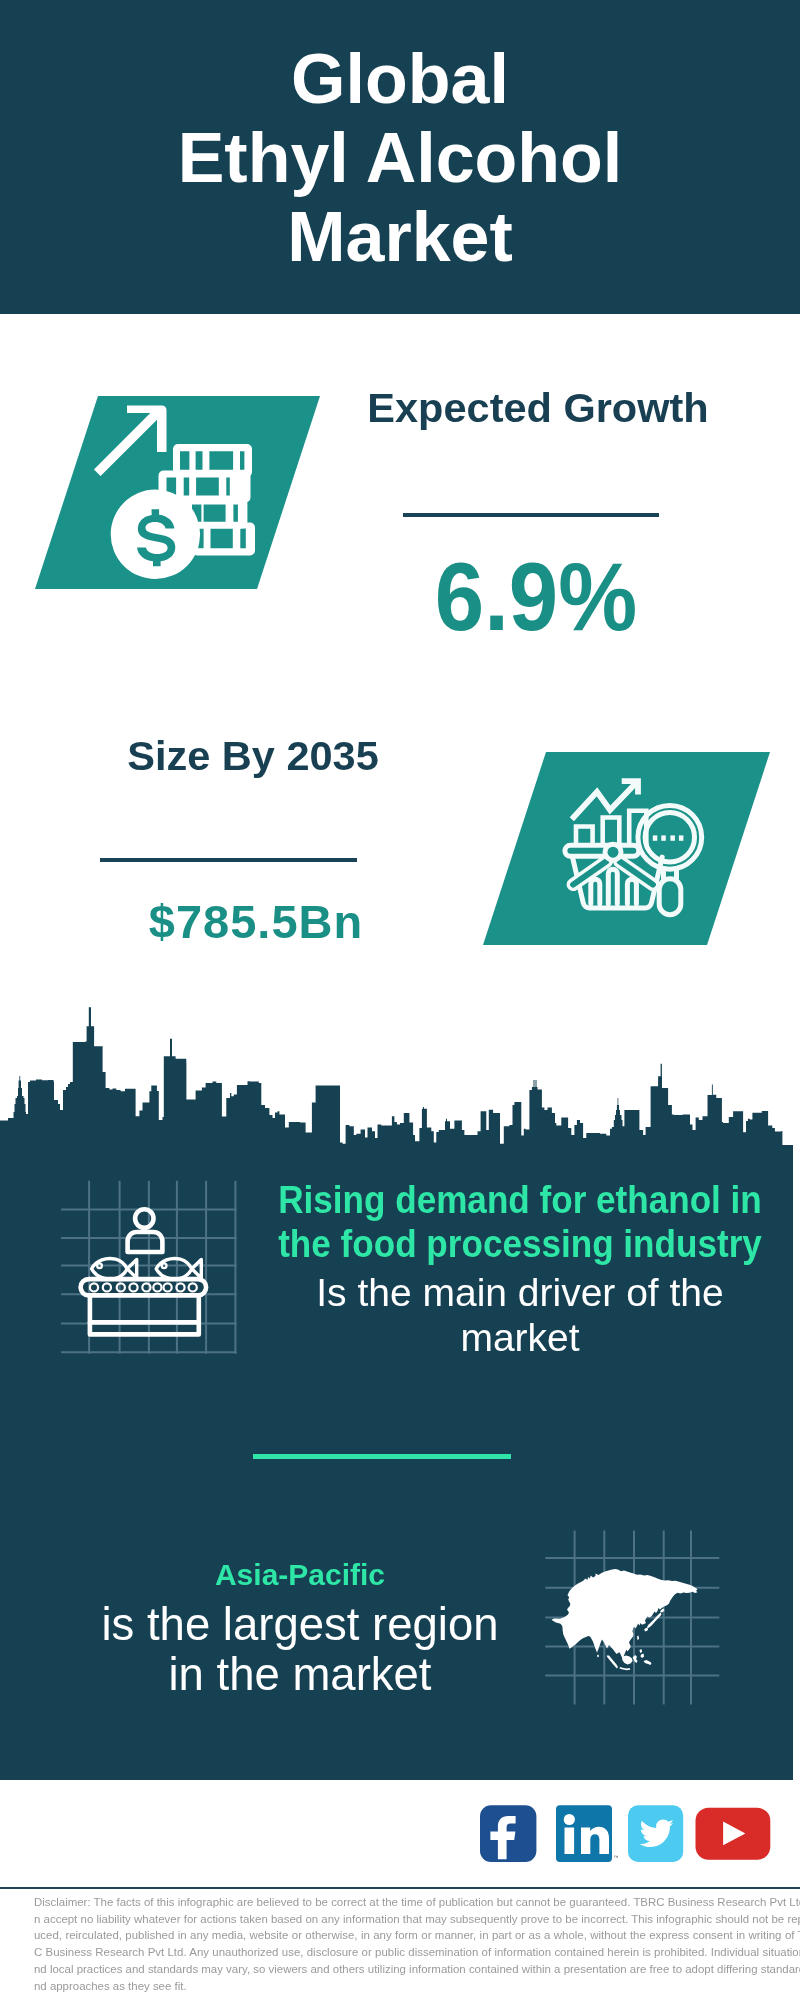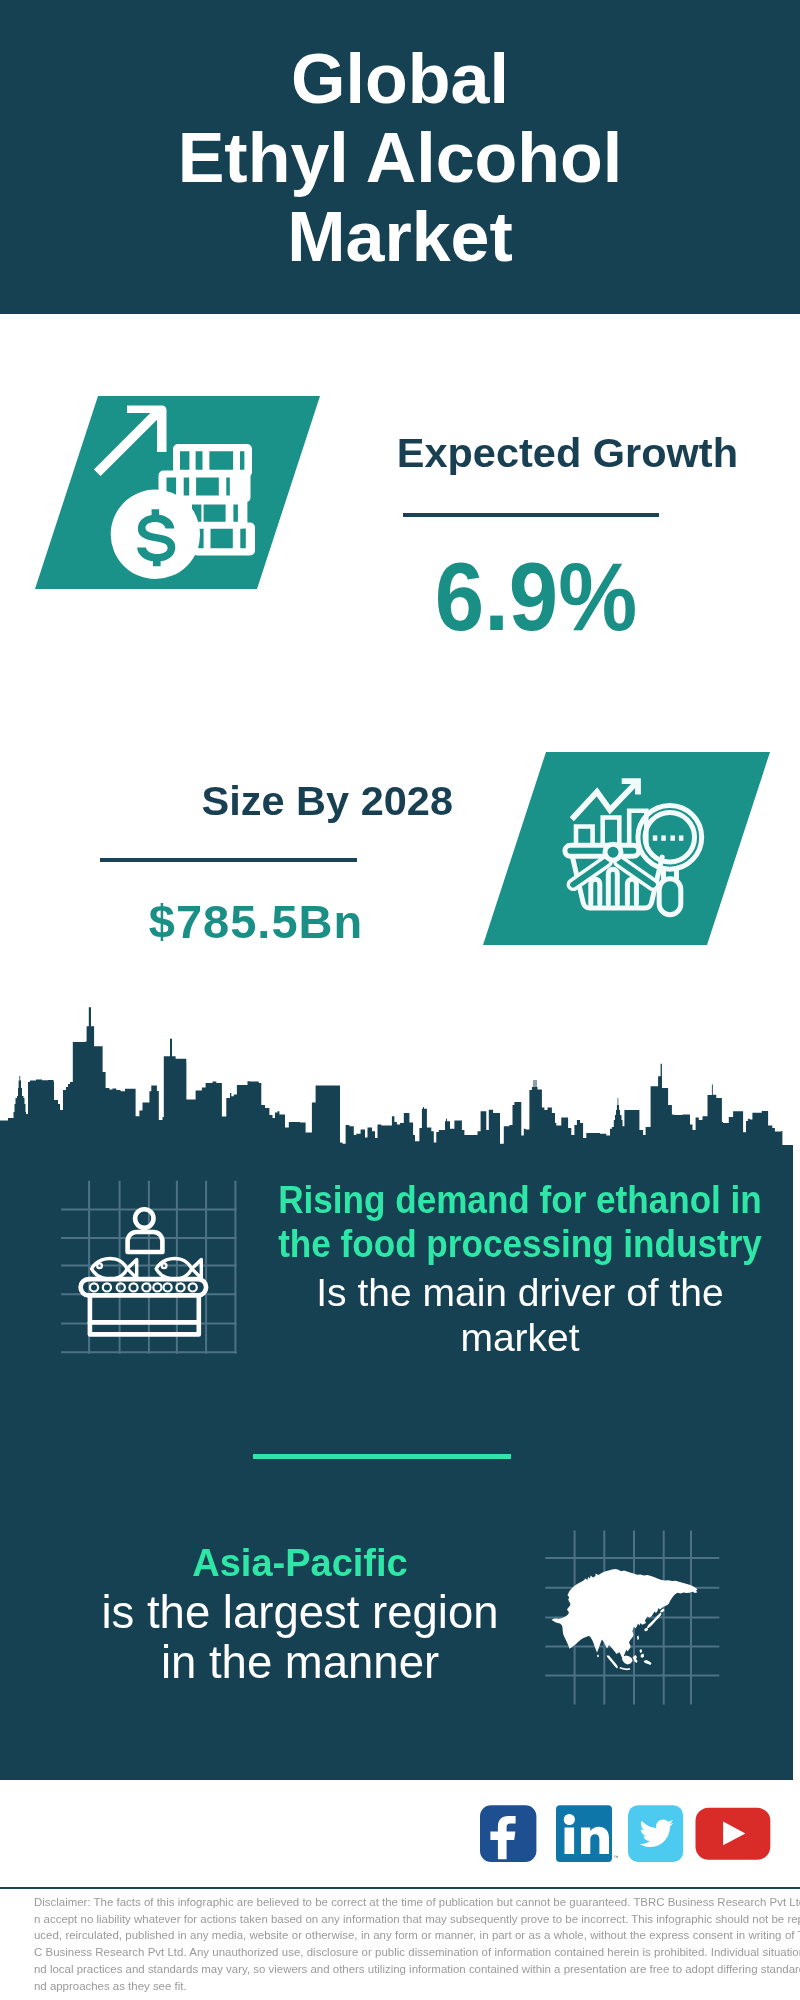--- a/index.html
+++ b/index.html
@@ -12,33 +12,33 @@
   .hdr{position:absolute;left:0;top:0;width:800px;height:314px;background:#164152;}
   .hdr-title{position:absolute;left:0;top:40px;width:800px;text-align:center;
              color:#ffffff;font-weight:bold;font-size:70px;line-height:79px;}
 
   
   .white{position:static;}
 
   .para{position:absolute;}
 
   .stat-label{position:absolute;color:#183f52;font-weight:bold;font-size:41.5px;
-              line-height:58.5px;text-align:right;margin-top:45px;}
+              line-height:58.5px;text-align:center;}
   .rule{position:absolute;height:4px;background:#1b4357;}
   .stat-value{position:absolute;color:#1a8f85;font-weight:bold;font-size:62px;
               line-height:70px;text-align:center;}
 
   
   .dark{position:absolute;left:0;top:1145px;width:792.5px;height:635px;background:#164152;}
   
 
   .dk-txt{position:absolute;text-align:center;color:#ffffff;}
   .l-bold{font-size:39px;line-height:43.5px;font-weight:bold;transform:scaleX(0.9);white-space:nowrap;}
   .l-reg{font-size:39px;line-height:45px;white-space:nowrap;}
-  .l2-bold{font-size:38px;line-height:50px;font-weight:bold;white-space:nowrap;}
+  .l2-bold{font-size:30px;line-height:50px;font-weight:bold;white-space:nowrap;margin-top:12px;}
   .l2-reg{font-size:45.5px;line-height:50px;white-space:nowrap;}
   .hl{color:#2ee6a6;font-weight:bold;}
   .sep{position:absolute;height:5px;background:#2fe6a8;}
 
   
   
   .src{position:absolute;color:#3e8770;font-size:15px;line-height:20.5px;white-space:nowrap;letter-spacing:0.55px;}
   
   .discl-rule{position:absolute;left:0;top:1886.5px;width:800px;height:2.5px;background:#1e4556;}
   .discl{position:absolute;left:7px;top:1894px;width:786.5px;color:#9a9a9a;
@@ -112,21 +112,21 @@
   <div class="dk-txt" style="left:120px;top:1270px;width:800px;">
     <div class="l-reg">Is the main driver of the</div>
     <div class="l-reg">market</div>
   </div>
 
   <div class="sep" style="left:253px;top:1454px;width:258px;"></div>
 
   <div class="dk-txt" style="left:50px;top:1538px;width:500px;">
     <div class="hl l2-bold">Asia-Pacific</div>
     <div class="l2-reg">is the largest region</div>
-    <div class="l2-reg">in the manner</div>
+    <div class="l2-reg">in the market</div>
   </div>
 
   <svg style="position:absolute;left:540px;top:1525px;" width="185" height="185" viewBox="540 1525 185 185">
     <g stroke="#4d7285" stroke-width="2" fill="none">
       <path d="M574.6,1530.5 v174 M604.3,1530.5 v174 M634,1530.5 v174 M663.7,1530.5 v174 M691,1530.5 v174"></path>
       <path d="M545.3,1558.1 h174 M545.3,1587.8 h174 M545.3,1617.5 h174 M545.3,1646.5 h174 M545.3,1675.5 h174"></path>
     </g>
     <path d="M567.5,1595.0 L569.5,1591.0 L572.0,1588.0 L575.0,1585.5 L578.0,1583.5 L581.0,1582.0 L583.5,1580.5 L585.5,1578.5 L587.5,1580.0 L588.0,1577.0 L590.0,1578.5 L590.5,1575.5 L593.0,1577.5 L595.5,1576.0 L595.5,1573.5 L598.5,1575.0 L601.5,1573.0 L605.0,1571.5 L608.5,1570.5 L612.0,1569.6 L615.5,1569.0 L618.5,1569.8 L621.0,1571.2 L624.0,1570.4 L627.0,1571.5 L630.0,1572.5 L633.5,1573.6 L637.0,1574.7 L640.5,1574.5 L644.0,1575.4 L647.5,1574.9 L651.0,1576.1 L654.5,1577.3 L658.0,1578.7 L661.5,1580.0 L665.0,1580.6 L668.5,1580.3 L672.0,1581.1 L675.5,1580.7 L679.0,1581.7 L682.5,1582.7 L686.0,1583.7 L689.5,1584.7 L692.5,1586.0 L695.0,1587.6 L697.5,1589.3 L696.0,1590.7 L697.5,1592.2 L695.0,1592.9 L692.5,1591.7 L689.5,1592.7 L686.5,1593.1 L683.5,1592.5 L680.5,1593.5 L677.5,1592.7 L675.0,1594.3 L673.0,1596.5 L671.5,1598.7 L670.0,1601.0 L669.0,1603.4 L667.0,1605.2 L664.5,1606.3 L662.0,1607.7 L660.0,1609.6 L658.5,1608.1 L657.5,1611.0 L656.0,1613.0 L654.5,1611.6 L653.0,1614.0 L651.5,1616.2 L649.5,1617.6 L647.5,1616.6 L646.0,1618.6 L645.0,1621.0 L646.0,1623.0 L644.0,1624.0 L642.0,1624.8 L640.5,1623.0 L639.5,1625.4 L638.0,1623.4 L637.0,1626.0 L635.5,1628.4 L634.0,1626.4 L633.0,1629.0 L632.5,1631.5 L633.5,1634.0 L633.0,1636.5 L631.5,1638.5 L630.0,1640.4 L629.0,1642.6 L630.0,1645.0 L630.5,1647.4 L629.0,1649.6 L627.5,1651.5 L626.5,1649.5 L625.5,1651.8 L624.5,1654.2 L623.5,1656.5 L622.5,1658.6 L621.5,1656.5 L620.5,1654.3 L619.5,1652.2 L618.0,1653.0 L616.5,1654.0 L615.0,1652.0 L613.5,1650.0 L612.0,1648.2 L610.5,1646.5 L609.0,1645.0 L608.0,1646.8 L607.0,1648.6 L606.0,1646.5 L605.0,1644.5 L604.0,1642.6 L603.0,1641.0 L602.0,1639.6 L601.0,1641.8 L600.2,1644.0 L599.4,1646.2 L598.6,1648.4 L597.8,1650.6 L597.0,1652.8 L596.2,1650.6 L595.4,1648.4 L594.6,1646.2 L593.8,1644.0 L593.0,1641.8 L592.0,1639.8 L591.0,1638.0 L590.0,1636.5 L588.5,1636.0 L587.0,1636.5 L585.5,1637.3 L584.0,1637.8 L582.5,1638.6 L581.0,1639.6 L579.5,1640.8 L578.0,1642.0 L576.5,1643.4 L575.0,1644.8 L573.0,1646.2 L571.0,1647.8 L569.5,1648.8 L568.8,1646.8 L568.0,1644.6 L567.0,1642.4 L566.0,1640.3 L565.0,1638.3 L564.0,1636.2 L563.2,1634.0 L562.8,1631.6 L562.6,1629.2 L562.4,1626.8 L561.6,1625.0 L560.4,1623.8 L559.0,1623.2 L557.5,1623.0 L556.0,1622.6 L554.5,1621.8 L553.0,1620.8 L551.6,1620.0 L552.8,1619.0 L554.6,1618.6 L556.6,1618.6 L558.6,1618.8 L560.6,1618.4 L562.6,1617.8 L564.6,1617.0 L566.4,1615.8 L568.0,1614.4 L569.0,1612.6 L568.0,1611.0 L567.0,1609.4 L568.4,1607.6 L569.8,1606.0 L570.4,1603.8 L569.2,1601.8 L568.2,1599.6 L569.2,1597.4 Z M658.5,1614.5 L660.5,1612.6 L661.5,1614.6 L659.0,1617.6 L656.0,1620.6 L653.0,1624.0 L650.5,1626.6 L648.5,1628.0 L646.8,1627.4 L648.2,1625.0 L650.8,1622.4 L653.8,1619.4 L656.5,1616.6 Z M661.0,1610.0 L663.5,1608.6 L664.5,1610.6 L662.0,1612.6 L660.0,1612.0 Z M645.0,1628.6 L647.5,1627.6 L648.1,1630.0 L645.5,1631.6 L644.1,1630.0 Z M637.0,1636.6 L638.5,1635.6 L639.1,1639.0 L637.5,1640.0 Z M639.5,1650.0 L641.5,1649.0 L642.1,1652.0 L640.1,1653.0 Z M641.0,1654.6 L643.5,1653.6 L644.1,1656.6 L642.1,1658.0 L640.5,1656.6 Z M609.0,1655.5 L611.5,1658.5 L614.0,1661.5 L616.5,1664.5 L618.0,1666.9 L617.0,1668.5 L615.0,1666.5 L612.5,1663.5 L610.0,1660.5 L607.5,1657.5 L606.5,1655.5 Z M620.0,1666.9 L623.5,1667.9 L627.0,1668.5 L629.5,1667.9 L630.5,1669.4 L627.0,1670.2 L623.0,1669.6 L619.5,1668.6 Z M623.0,1656.5 L626.0,1655.5 L629.5,1656.5 L632.0,1658.5 L632.6,1660.9 L630.5,1663.5 L627.5,1664.5 L624.5,1662.9 L622.5,1660.5 L622.0,1657.9 Z M633.5,1656.5 L635.5,1654.9 L637.0,1656.9 L636.0,1658.9 L637.6,1660.9 L636.5,1662.9 L634.5,1661.5 L633.5,1658.9 L632.6,1657.5 Z M643.5,1660.9 L646.5,1659.9 L649.5,1661.5 L651.5,1662.9 L650.5,1664.9 L648.0,1663.9 L645.0,1662.9 Z M597.0,1655.2 L598.4,1654.6 L599.0,1656.6 L597.6,1657.6 Z M628.5,1645.0 L630.0,1644.4 L630.6,1646.4 L629.0,1647.0 Z" fill="#ffffff"></path>
   </svg>
 
@@ -203,21 +203,21 @@
       </g>
     </svg>
 
     <div class="stat-label" style="left:338px;top:379px;width:400px;">
       <div>Expected Growth</div>
     </div>
     <div class="rule" style="left:403px;top:513px;width:256px;"></div>
     <div class="stat-value" style="left:336px;top:549px;width:400px;font-size:96px;line-height:96px;transform:scaleX(0.925);">6.9%</div>
 
     <div class="stat-label" style="left:53px;top:727px;width:400px;">
-      <div>Size By 2028</div>
+      <div>Size By 2035</div>
     </div>
     <div class="rule" style="left:100px;top:858px;width:257px;"></div>
     <div class="stat-value" style="left:56px;top:886px;width:400px;font-size:47px;line-height:72px;letter-spacing:1.0px;">$785.5Bn</div>
 
     <svg class="para" style="left:482px;top:751px;" width="292" height="196" viewBox="0 0 292 196">
       <polygon points="64,1 288,1 225,194 1,194" fill="#1a9189"></polygon>
       <g fill="none" stroke="#f3fbfa" stroke-width="5.8" stroke-linecap="butt" stroke-linejoin="miter">
 
         <polyline points="89.8,68.2 115,40.9 128,58.9 155.9,30.1"></polyline>
         <polyline points="139.7,30.1 156,30.1 156,43.4"></polyline>

